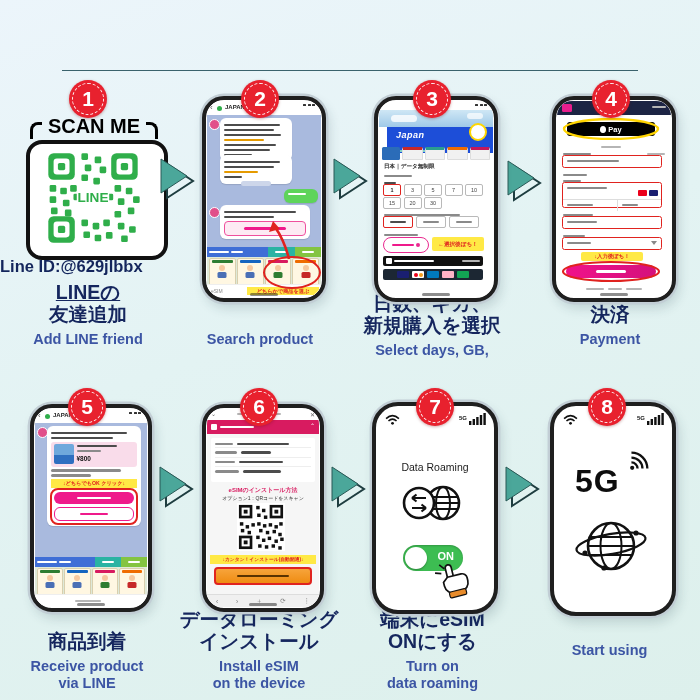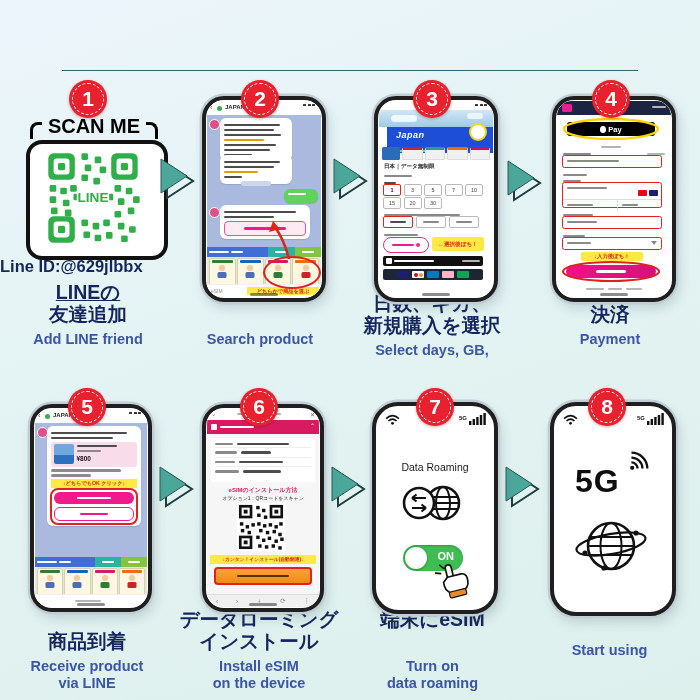--- a/index.html
+++ b/index.html
@@ -601,20 +601,21 @@
           <line x1="10" y1="3" x2="14" y2="8" stroke="#111" stroke-width="1.6"></line>
           <line x1="4" y1="10" x2="10" y2="12" stroke="#111" stroke-width="1.6"></line>
           <rect x="15" y="5" width="6" height="17" rx="3" fill="#fff" stroke="#111" stroke-width="1.7"></rect>
           <path d="M15,17 h14 a5,5 0 0 1 5,5 v3 a9,9 0 0 1 -9,9 h-6 a9,9 0 0 1 -9,-9 v-4 z" fill="#fff" stroke="#111" stroke-width="1.7"></path>
           <rect x="13" y="32" width="17" height="6" rx="1.5" fill="#e88b2a" stroke="#111" stroke-width="1.2"></rect>
         </g>
         </svg>
     </div>
   </div>
   <div class="jp" style="left:345px;top:608px;width:175px;">端末にeSIM</div>
+  <div class="jp" style="left:345px;top:630px;width:175px;">ONにする</div>
   <div class="en" style="left:345px;top:658px;width:175px;">Turn on</div>
   <div class="en" style="left:345px;top:675px;width:175px;">data roaming</div>
 
   <div class="badge" style="left:588px;top:388px;">
     <span>8</span>
     </div>
   <div class="phone" style="left:550px;top:402px;width:118px;height:206px;border-radius:26px;">
     <div class="screen" style="border-radius:20px;">
       <svg class="abs" style="left:8px;top:7px;width:15px;height:11px;" viewBox="0 0 16 12">
         <path d="M1,5 Q8,-1.5 15,5" fill="none" stroke="#111" stroke-width="1.7"></path>

